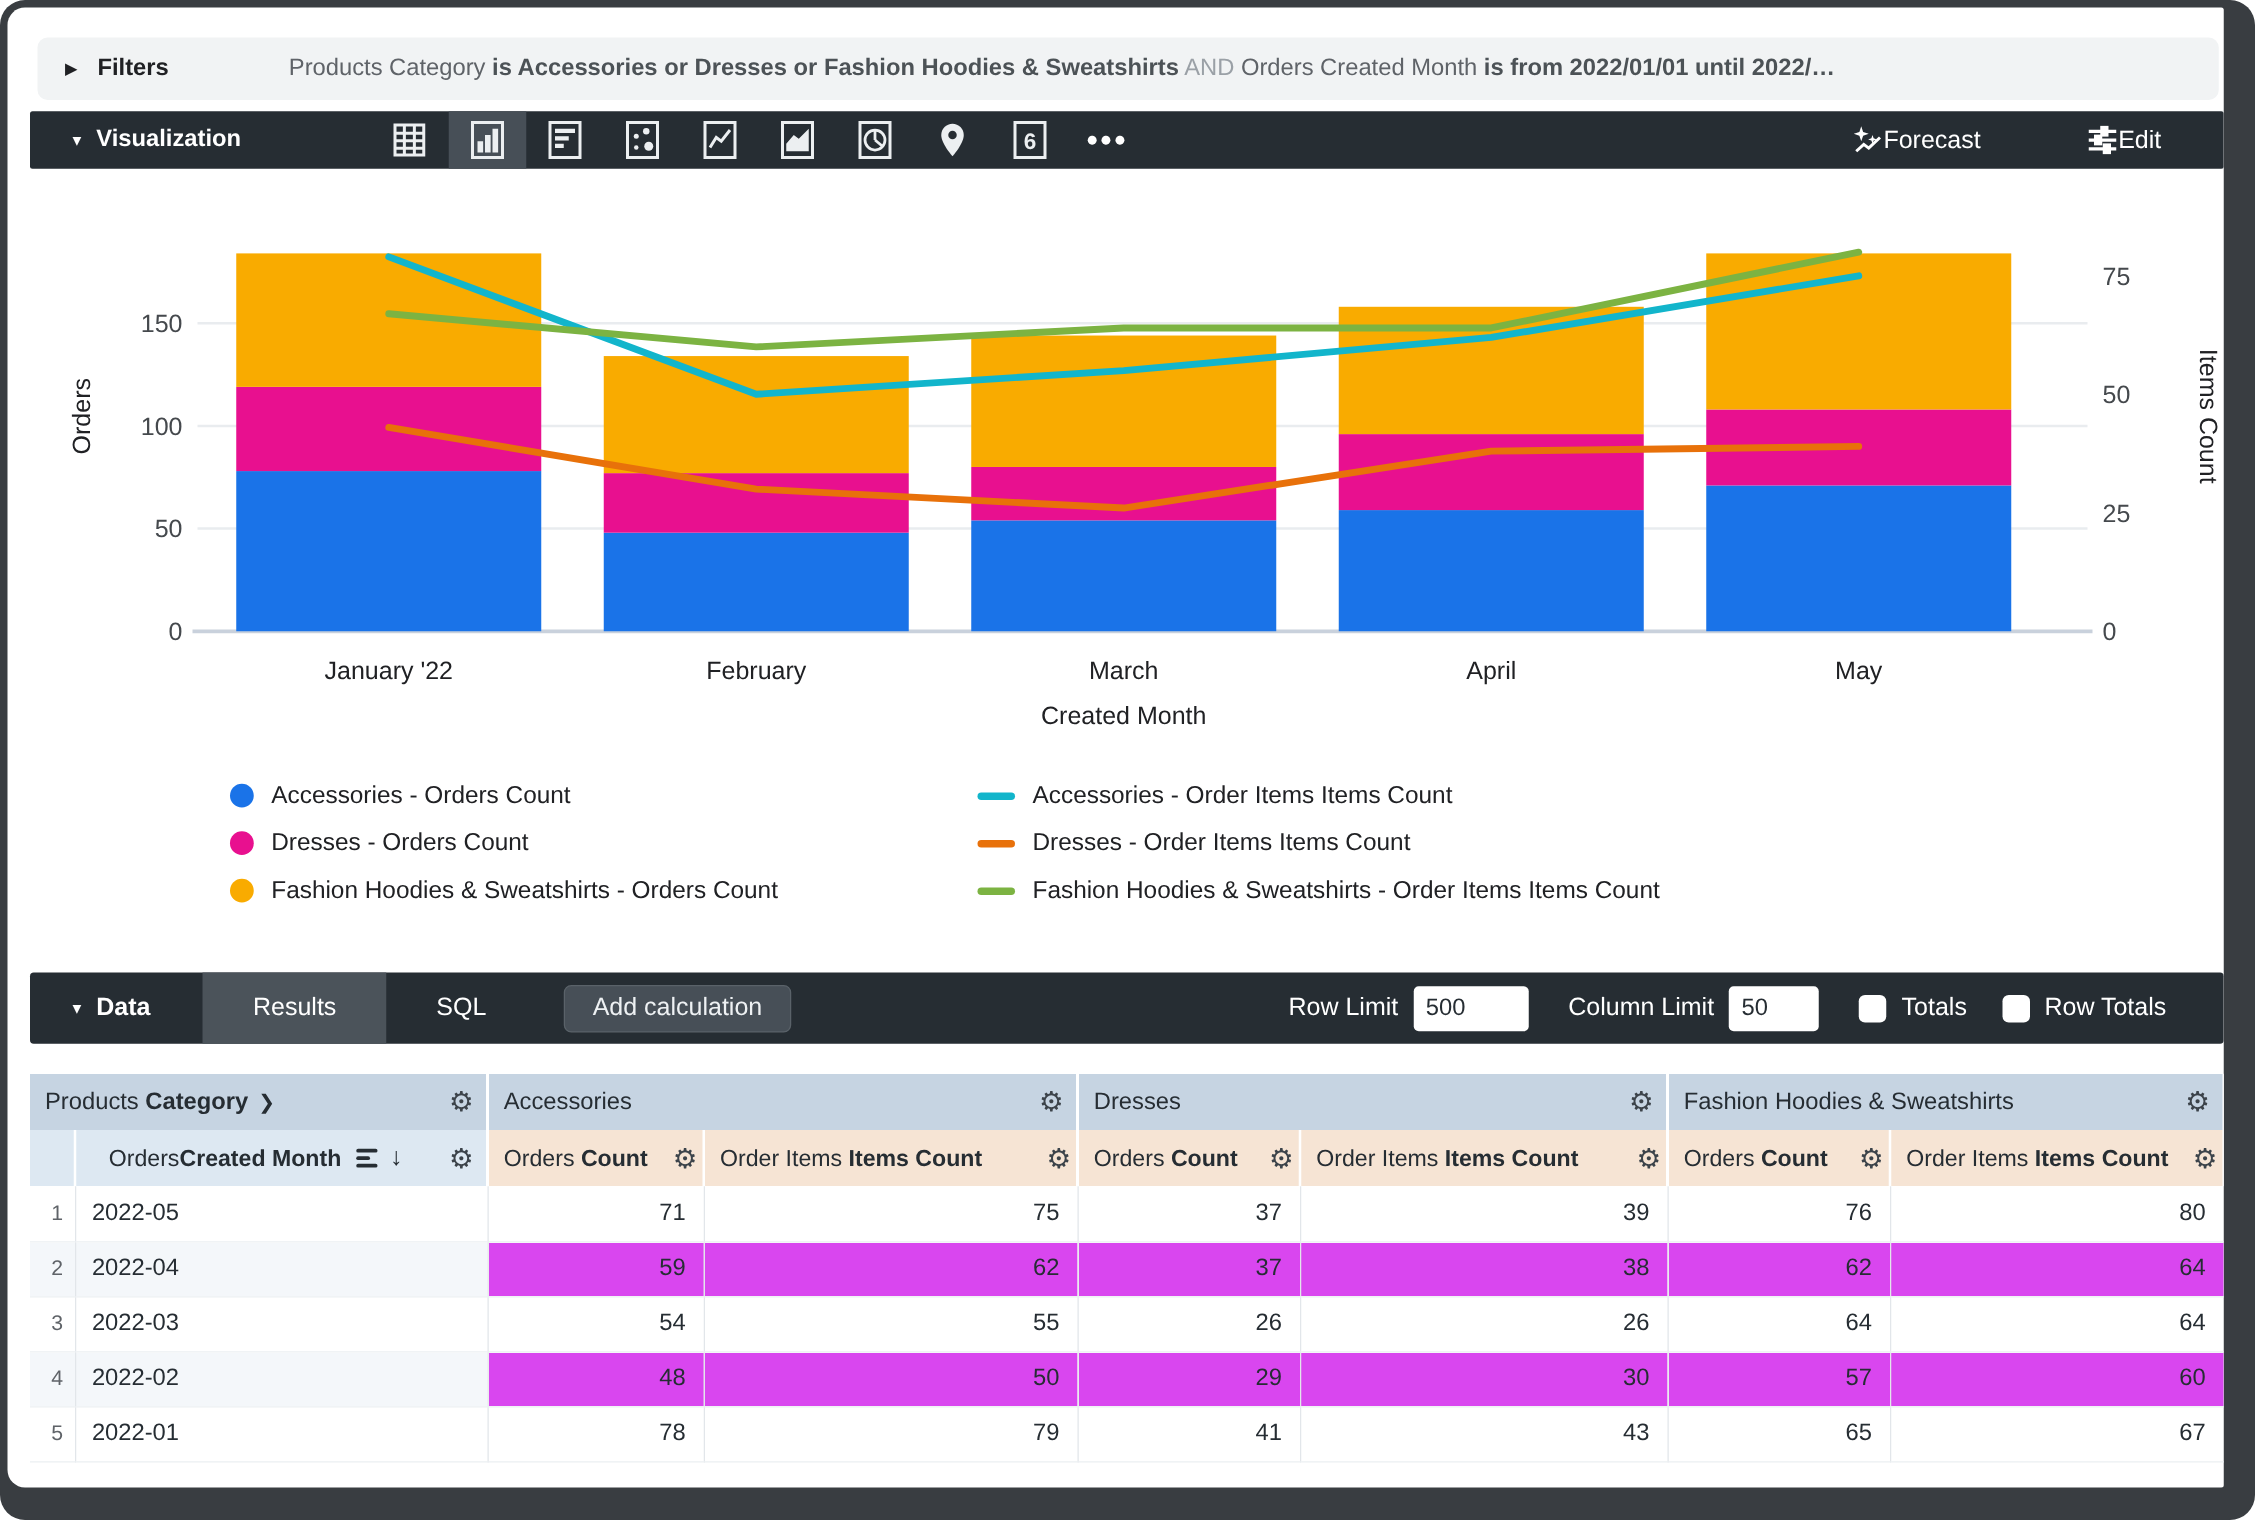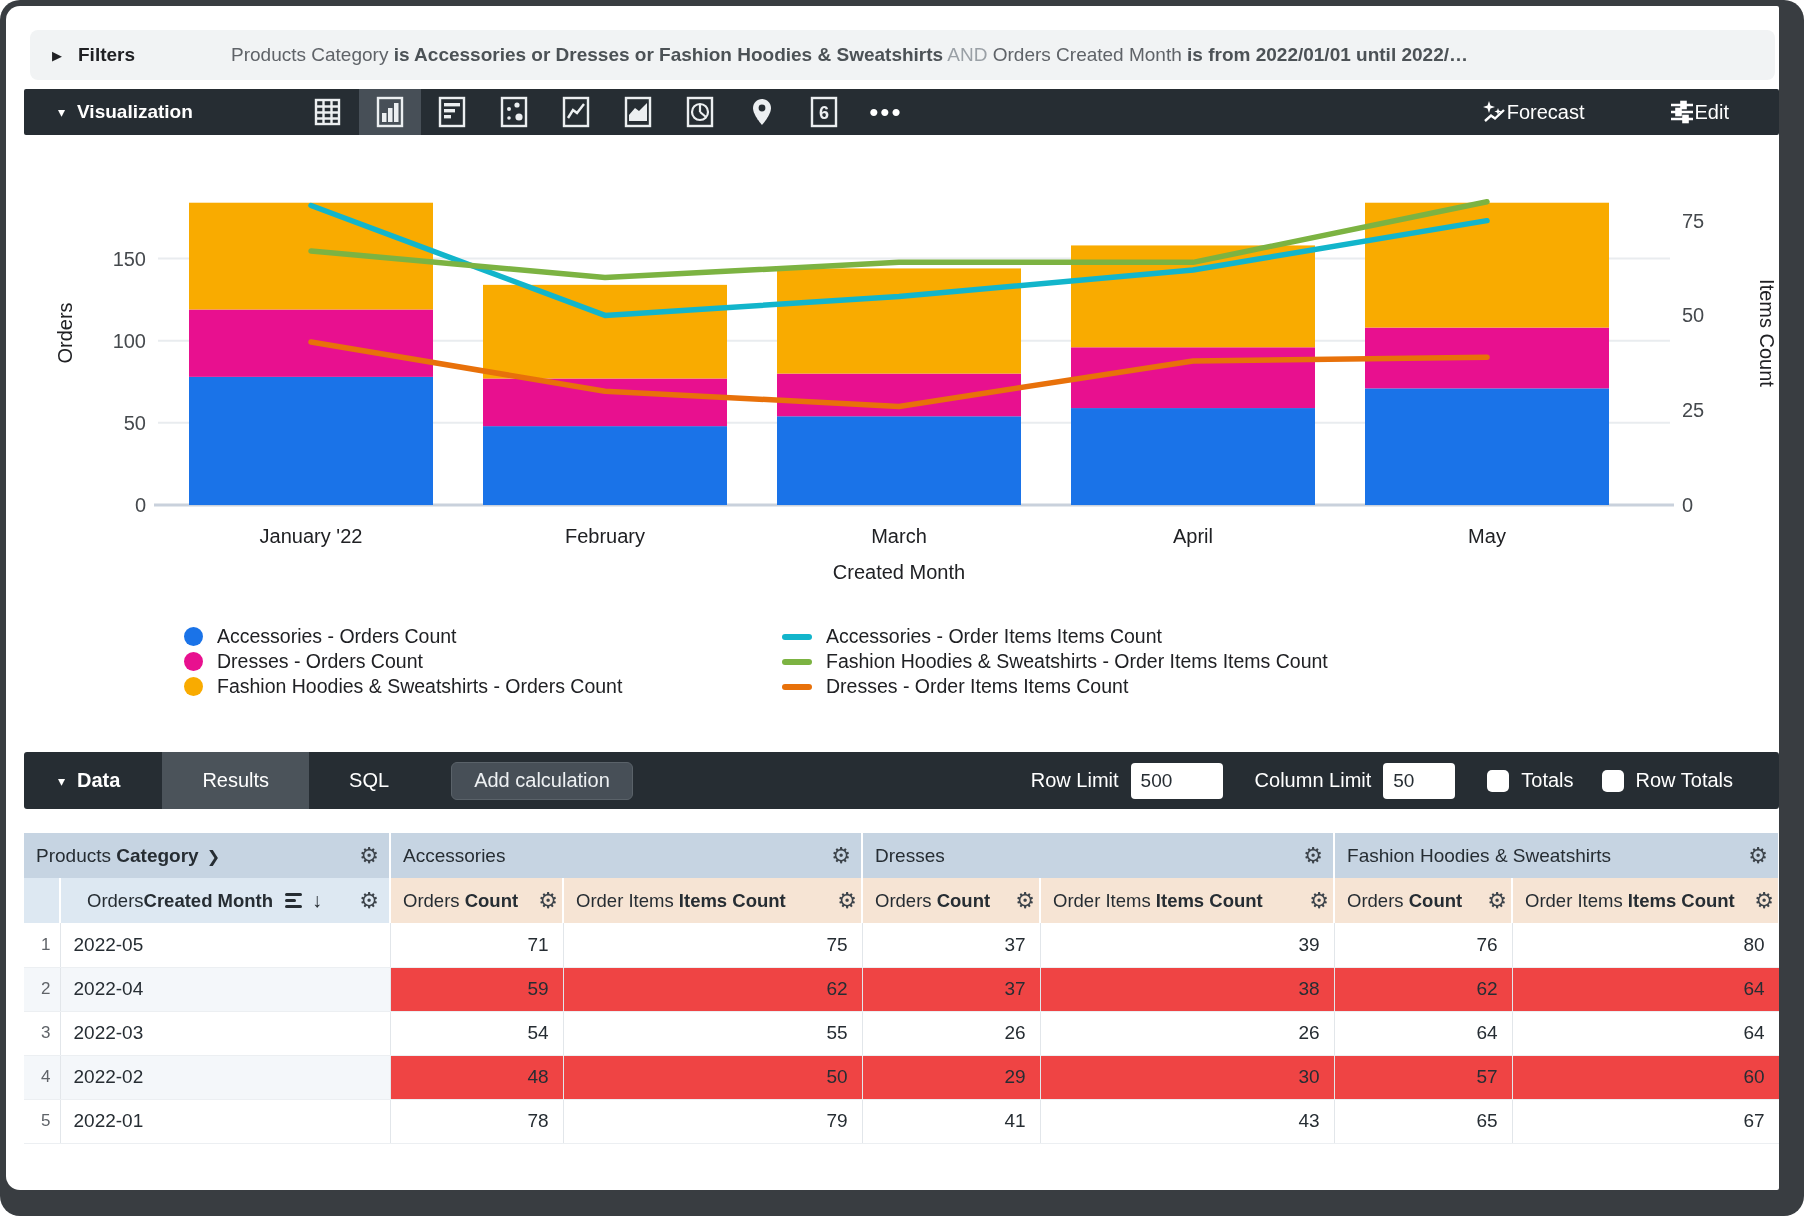--- a/index.html
+++ b/index.html
@@ -28,21 +28,21 @@
   .more-dots { color:#ffffff; font-size:26px; letter-spacing:2px; line-height:20px; }
   .viz-right { margin-left:auto; display:flex; align-items:center; gap:84px; padding-right:50px; }
   .viz-btn { display:flex; align-items:center; color:#ffffff; font-size:20px; cursor:pointer; }
 
   
   #chart { display:block; margin-left:18px; }
   svg text { font-family:"Liberation Sans","DejaVu Sans",sans-serif; }
 
   
   .legend { display:flex; margin:30px 0 0 178px; }
-  .legend-col { display:flex; flex-direction:column; gap:2px; }
+  .legend-col { display:flex; flex-direction:column; gap:15px; }
   .legend-col.left { width:598px; }
   .legend-item { display:flex; align-items:center; gap:14px; font-size:19.5px; color:#202124; }
   .dot { width:19px; height:19px; border-radius:50%; flex:0 0 auto; }
   .line-swatch { width:30px; height:6px; border-radius:3px; flex:0 0 auto; }
 
   
   .data-toolbar { margin:54px 0 0 18px; width:1755px; height:57px; background:#262d33; display:flex; align-items:center; border-radius:3px; }
   .data-title { color:#ffffff; font-size:20px; font-weight:600; }
   .data-tabs { display:flex; height:100%; margin-left:42px; }
   .data-tab { height:100%; display:flex; align-items:center; padding:0 40px; color:#ffffff; font-size:20px; cursor:pointer; }
@@ -71,21 +71,21 @@
   .dim-icons { display:inline-flex; align-items:center; gap:10px; margin-left:12px; }
   .sub-ico { display:inline-flex; flex-direction:column; gap:3px; }
   .sub-ico i { display:block; height:3px; background:#262d33; border-radius:1.5px; }
   .sub-ico i:nth-child(1){ width:17px; } .sub-ico i:nth-child(2){ width:11px; } .sub-ico i:nth-child(3){ width:17px; }
   .arrow-down { font-size:20px; color:#262d33; font-weight:600; }
   tbody td { height:44px; font-size:19px; color:#262d33; border-right:1px solid #e2e6ea; border-bottom:1px solid #eceff2; }
   td.rownum { color:#5f6368; font-size:17px; text-align:right; padding-right:9px; }
   td.dim { padding-left:13px; text-align:left; }
   td.num { text-align:right; padding-right:14px; }
   tr.stripe td.c-dim { background:#f4f7fa; }
-  tr.stripe td.c-meas { background:#ef4444; }
+  tr.stripe td.c-meas { background:#d946ef; }
 </style>
 </head>
 <body>
 
 <div class="frame">
   <div class="content">
 
     <div class="filters-bar">
       <span class="filters-caret">▶</span>
       <span class="filters-label">Filters</span>
@@ -260,26 +260,26 @@
             <span class="dot" style="background:#F9AB00"></span>
             <span>Fashion Hoodies &amp; Sweatshirts - Orders Count</span>
           </div>
         </div>
       <div class="legend-col right">
           <div class="legend-item">
             <span class="line-swatch" style="background:#12B5CB"></span>
             <span>Accessories - Order Items Items Count</span>
           </div>
           <div class="legend-item">
+            <span class="line-swatch" style="background:#E8710A"></span>
+            <span>Dresses - Order Items Items Count</span>
+          </div>
+          <div class="legend-item">
             <span class="line-swatch" style="background:#7CB342"></span>
             <span>Fashion Hoodies &amp; Sweatshirts - Order Items Items Count</span>
-          </div>
-          <div class="legend-item">
-            <span class="line-swatch" style="background:#E8710A"></span>
-            <span>Dresses - Order Items Items Count</span>
           </div>
         </div>
     </div>
 
     <div class="data-toolbar">
       <span class="bar-caret">▾</span>
       <span class="data-title">Data</span>
       <div class="data-tabs">
         <span class="data-tab selected">Results</span>
         <span class="data-tab">SQL</span>

